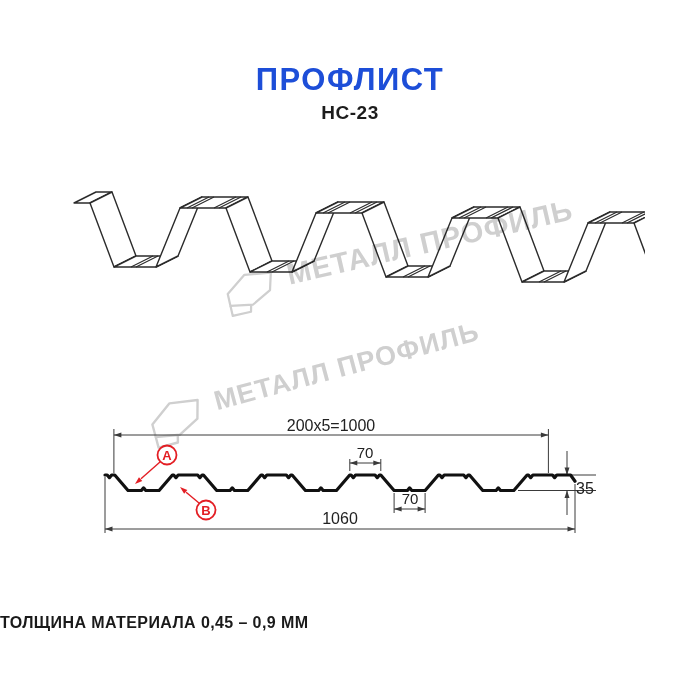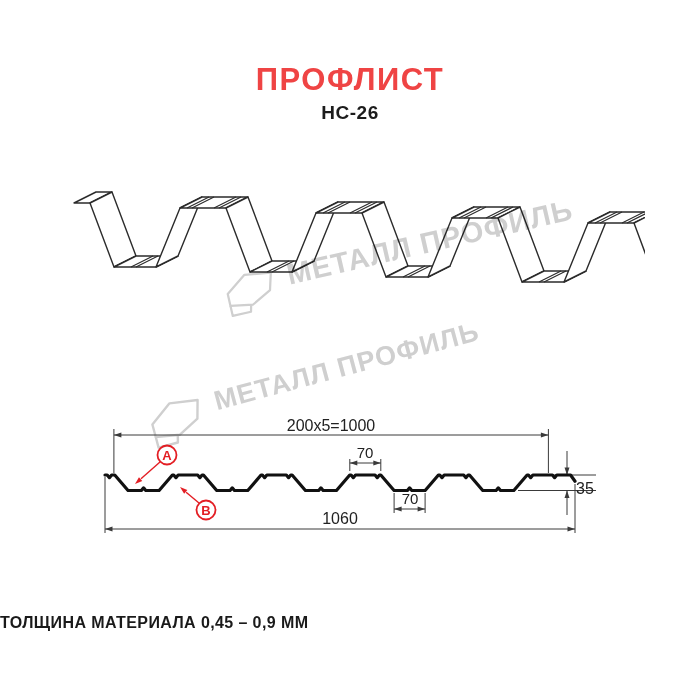--- a/index.html
+++ b/index.html
@@ -1,19 +1,19 @@
 <!DOCTYPE html>
 <html><head>
 <meta charset="utf-8">
 <style>
   html,body{margin:0;padding:0;}
   body{width:700px;height:700px;position:relative;background:#ffffff;overflow:hidden;
        font-family:"Liberation Sans", sans-serif;}
   .page-title{position:absolute;left:0;right:0;top:62px;text-align:center;
-       font-size:31px;font-weight:800;letter-spacing:1.5px;color:#ef4444;}
+       font-size:31px;font-weight:800;letter-spacing:1.5px;color:#1d4ed8;}
   .page-subtitle{position:absolute;left:0;right:0;top:102px;text-align:center;
        font-size:19px;font-weight:600;letter-spacing:0.5px;color:#1c1c1c;}
   .sheet3d{position:absolute;left:60px;top:185px;width:585px;height:130px;}
   .xsection{position:absolute;left:90px;top:385px;width:540px;height:120px;margin-top:32px;}
   .sheet3d svg,.xsection svg{display:block;width:100%;height:100%;}
   #g3d polygon{fill:#ffffff;stroke:#2b2b2b;stroke-width:1.4;stroke-linejoin:round;}
   #g3d line{stroke:#2b2b2b;stroke-width:1.2;}
   .profile-line{fill:none;stroke:#111111;stroke-width:3.2;stroke-linejoin:round;stroke-linecap:round;}
   #gdim line{stroke:#3a3a3a;stroke-width:1;}
   #gdim polygon{fill:#3a3a3a;stroke:none;}
@@ -29,21 +29,21 @@
   .wm2{left:146px;top:386px;font-size:27px;letter-spacing:1px;transform:rotate(-15deg);}
   .wm1 svg{margin-top:18px;}
   .wm2 svg{margin-top:20px;}
   .footer-note{position:absolute;left:0;right:0;top:614px;text-align:left;
       font-size:16px;font-weight:600;letter-spacing:0.4px;color:#1a1a1a;}
 </style>
 </head>
 <body>
 
 <div class="page-title">ПРОФЛИСТ</div>
-<div class="page-subtitle">НС-26</div>
+<div class="page-subtitle">НС-23</div>
 
 <div class="sheet3d">
   <svg viewBox="0 0 585 130">
     <g id="g3d">
         <polygon points="14,18 30,18 52,7 36,7"></polygon>
         <polygon points="30,18 54,82 76,71 52,7"></polygon>
         <polygon points="54,82 96,82 118,71 76,71"></polygon>
         <polygon points="96,82 120,23 142,12 118,71"></polygon>
         <polygon points="120,23 166,23 188,12 142,12"></polygon>
         <polygon points="166,23 190,87 212,76 188,12"></polygon>

